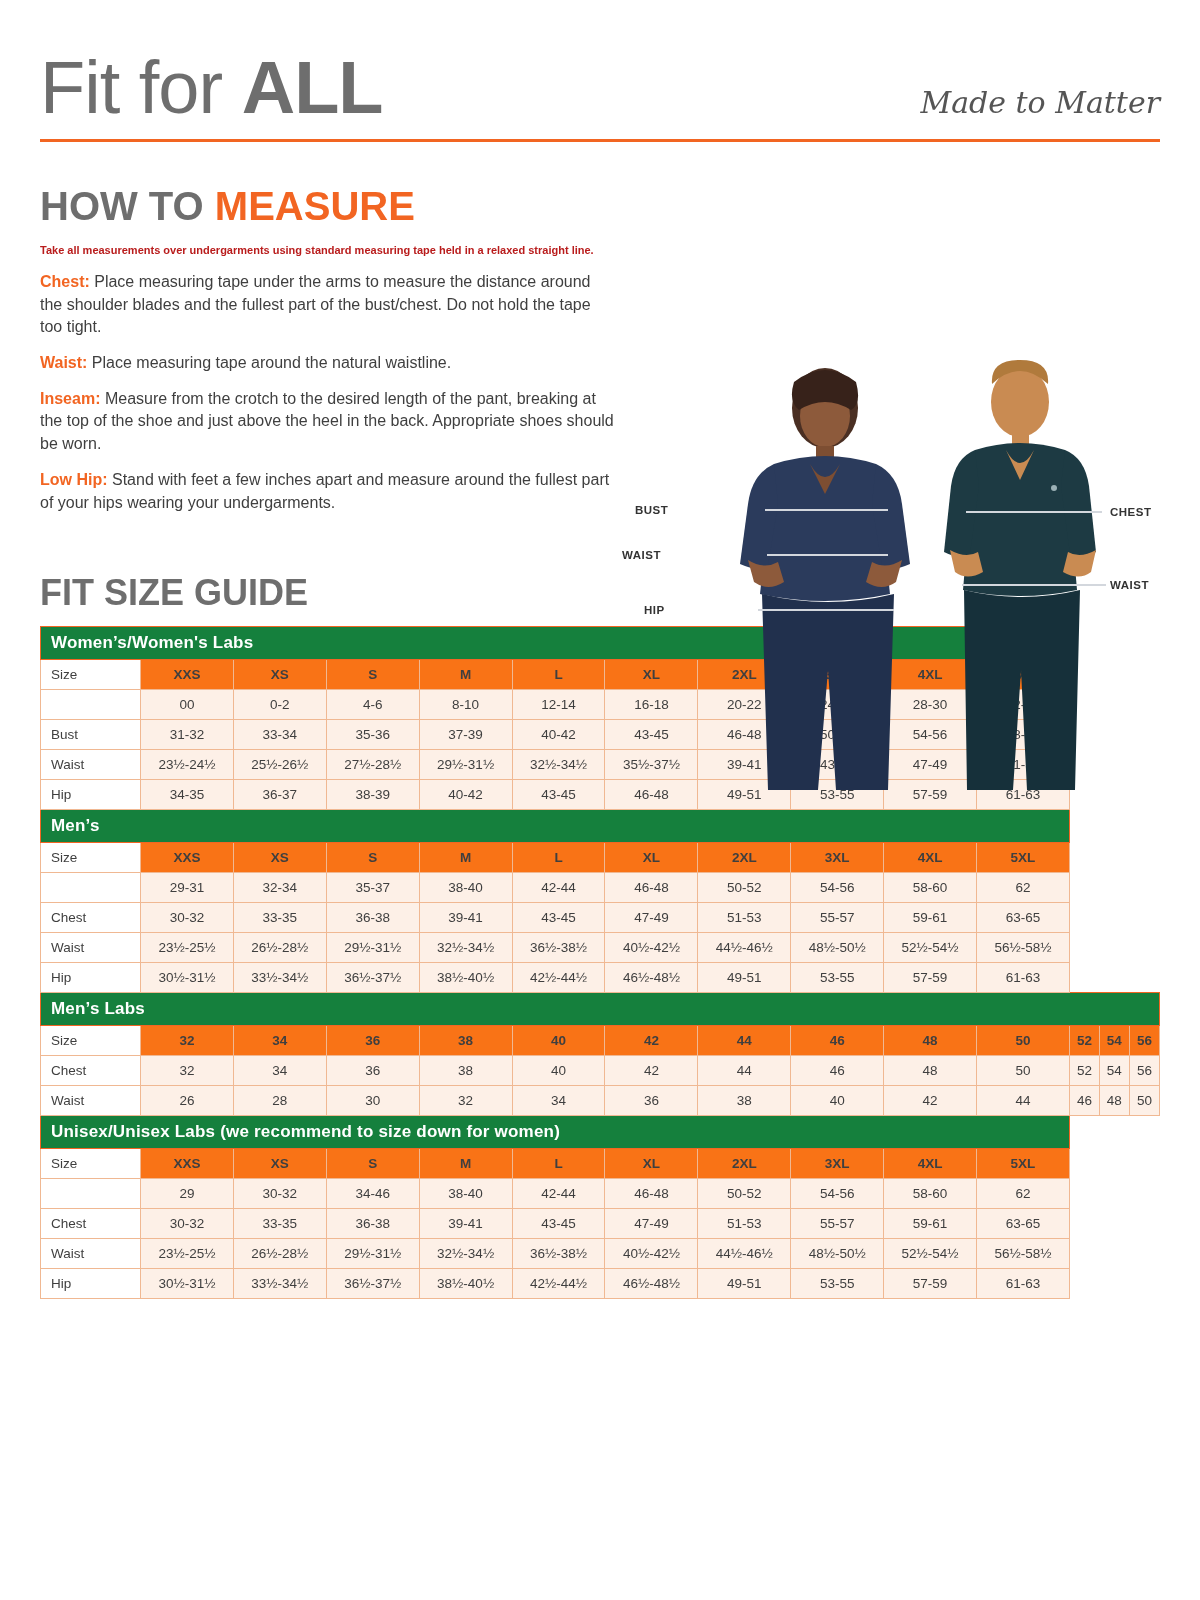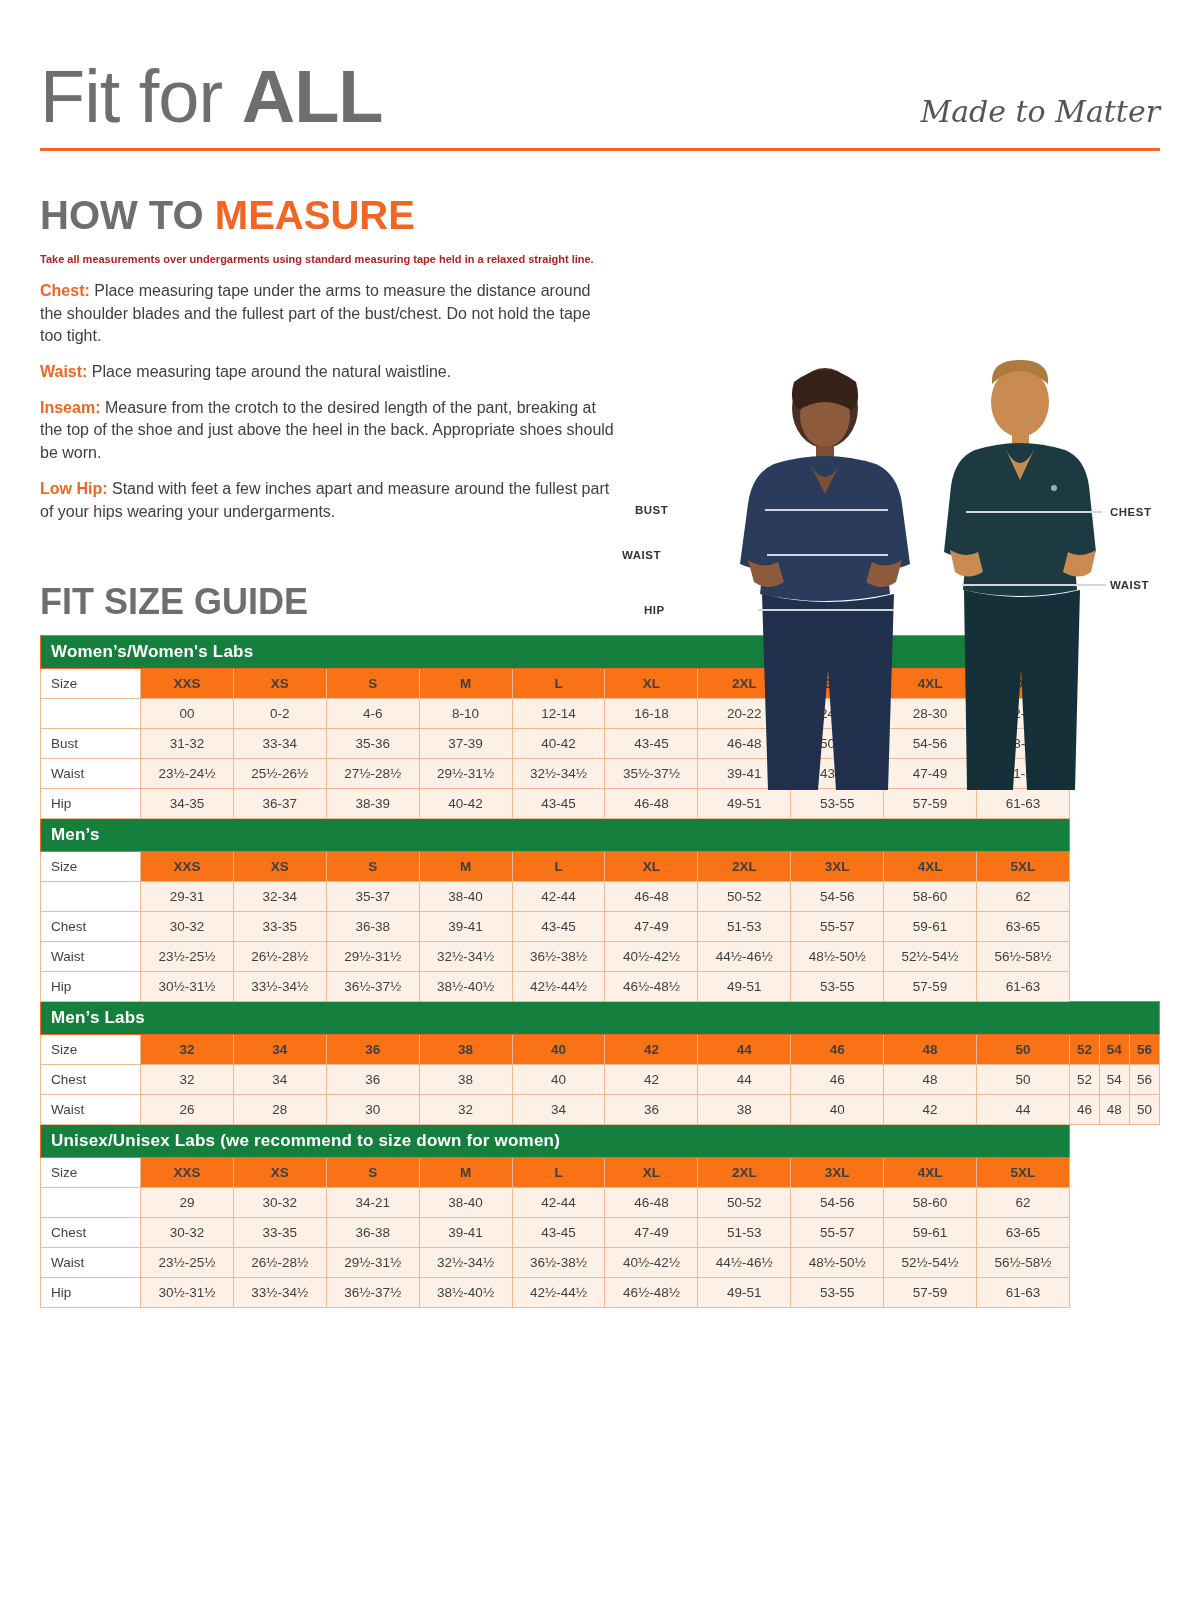--- a/index.html
+++ b/index.html
@@ -5,21 +5,21 @@
   * { box-sizing: border-box; }
   html, body { margin:0; padding:0; }
   body {
     width:1200px; height:1600px;
     background:#ffffff;
     font-family:"Liberation Sans", sans-serif;
     color:#4a4a4a;
     position:relative;
     overflow:hidden;
   }
-  .page { position:relative; width:1200px; height:1272px; padding:12px 40px; }
+  .page { position:relative; width:1200px; height:1272px; padding:3px 40px; }
 
   
   .header {
     display:flex; align-items:flex-end; justify-content:space-between;
     padding-top:48px;
   }
   .title-main {
     font-size:74px; line-height:1.0; color:#6e6e6e; font-weight:300;
     letter-spacing:-1px; white-space:pre;
   }
@@ -357,21 +357,21 @@
           <td>XL</td>
           <td>2XL</td>
           <td>3XL</td>
           <td>4XL</td>
           <td>5XL</td>
         </tr>
         <tr class="sub">
           <td class="rowlabel">&nbsp;</td>
           <td>29</td>
           <td>30-32</td>
-          <td>34-21</td>
+          <td>34-46</td>
           <td>38-40</td>
           <td>42-44</td>
           <td>46-48</td>
           <td>50-52</td>
           <td>54-56</td>
           <td>58-60</td>
           <td>62</td>
         </tr>
         <tr class="data">
           <td class="rowlabel">Chest</td>

